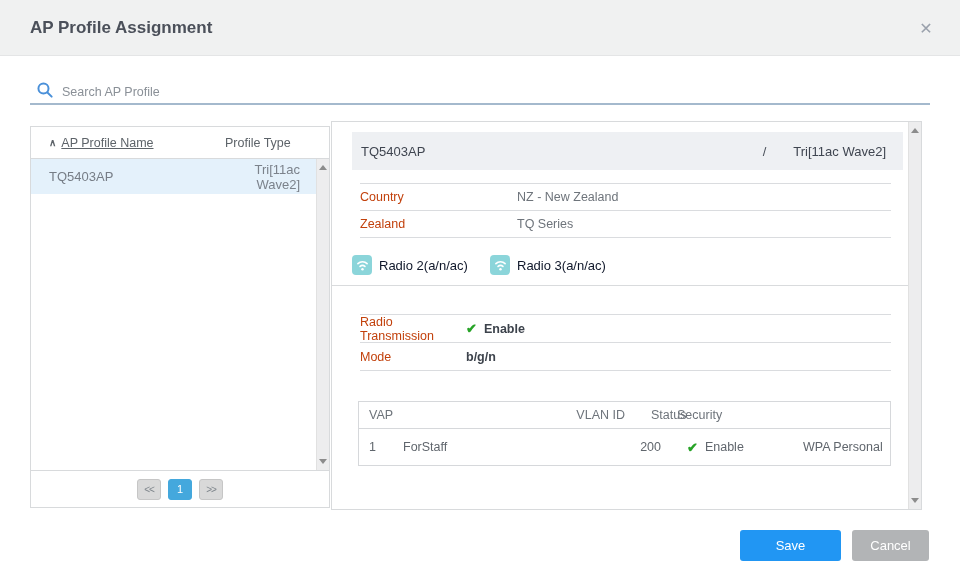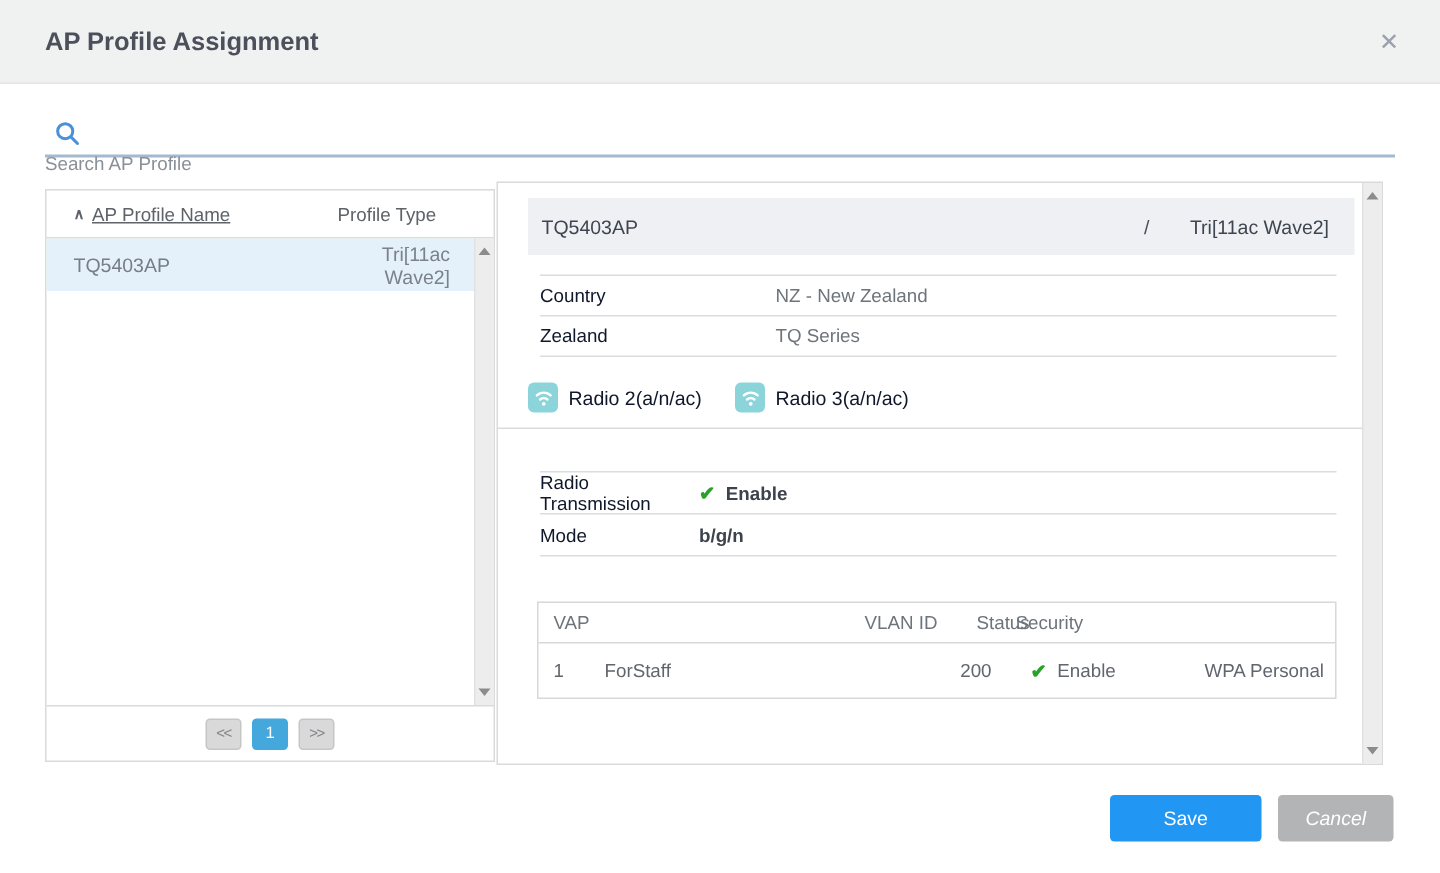--- a/index.html
+++ b/index.html
@@ -25,21 +25,21 @@
     position: absolute; right: 20px; top: 14px; width: 28px; height: 28px;
     display: flex; align-items: center; justify-content: center;
     font-size: 16px; color: #9aa1ac; cursor: pointer; background: none; border: none;
     font-family: "Liberation Sans", sans-serif;
   }
 
   
   .search-row {
     position: absolute; left: 30px; top: 80px; width: 900px; height: 25px;
     border-bottom: 2px solid #a4b9cd;
-    display: flex; align-items: flex-start; flex-direction: column;
+    display: flex; align-items: flex-end;
   }
   .search-ico { width: 18px; height: 18px; margin: 0 8px 4px 6px; flex: 0 0 auto; }
   .search-input {
     flex: 1; border: none; outline: none; background: transparent;
     font-family: "Liberation Sans", sans-serif; font-size: 12.5px; color: #5a6068;
     padding-bottom: 4px;
   }
   .search-input::placeholder { color: #8a9097; }
 
   
@@ -94,21 +94,21 @@
   .rp-content { position: absolute; left: 0; top: 0; right: 13px; bottom: 0; padding-left: 20px; }
   .rp-titlebar {
     margin: 10px 5px 0 0; height: 38px; background: #eef0f3;
     display: flex; align-items: center; color: #3f4550; font-size: 13px;
   }
   .rp-titlebar .name { margin-left: 9px; }
   .rp-titlebar .sep { margin-left: auto; color: #4a505a; }
   .rp-titlebar .type { margin-left: 27px; margin-right: 17px; }
   .info-rows { margin: 13px 17px 0 8px; border-top: 1px solid #dadcdf; }
   .kv-row { height: 27px; display: flex; align-items: center; border-bottom: 1px solid #dadcdf; font-size: 12.5px; }
-  .kv-row .k { width: 106px; flex: 0 0 auto; color: #0f172a; }
+  .kv-row .k { width: 106px; flex: 0 0 auto; color: #c2410c; }
   .info-rows .kv-row .k { width: 157px; }
   .kv-row .v { color: #6e747b; }
   .kv-row .v.strong { color: #3d434c; font-weight: 700; }
   .check { color: #27a327; font-size: 13px; font-weight: 700; margin-right: 7px; }
 
   
   .tab-bar {
     margin: 17px 0 0 -20px; padding-left: 20px;
     display: flex; align-items: flex-end;
     border-bottom: 1px solid #d9dbdd;
@@ -138,21 +138,21 @@
   .vap-grid .c3 { text-align: right; }
   .vap-grid .c4 { padding-left: 26px; display: flex; align-items: center; }
   .vap-grid .c5 { padding-left: 16px; }
 
   
   .btn {
     position: absolute; top: 530px; height: 31px; border: none; border-radius: 3px;
     color: #fff; font-size: 13px; cursor: pointer; font-family: "Liberation Sans", sans-serif;
   }
   .btn-save { left: 740px; width: 101px; background: #2196f3; }
-  .btn-cancel { left: 852px; width: 77px; background: #b2b4b6; font-style: italic; }
+  .btn-cancel { left: 852px; width: 77px; background: #b2b4b6; }
 </style>
 </head>
 <body>
 
 <div class="stage">
 
   <div class="dlg-header">
     <div class="dlg-title">AP Profile Assignment</div>
     <button class="dlg-close">✕</button>
   </div>

